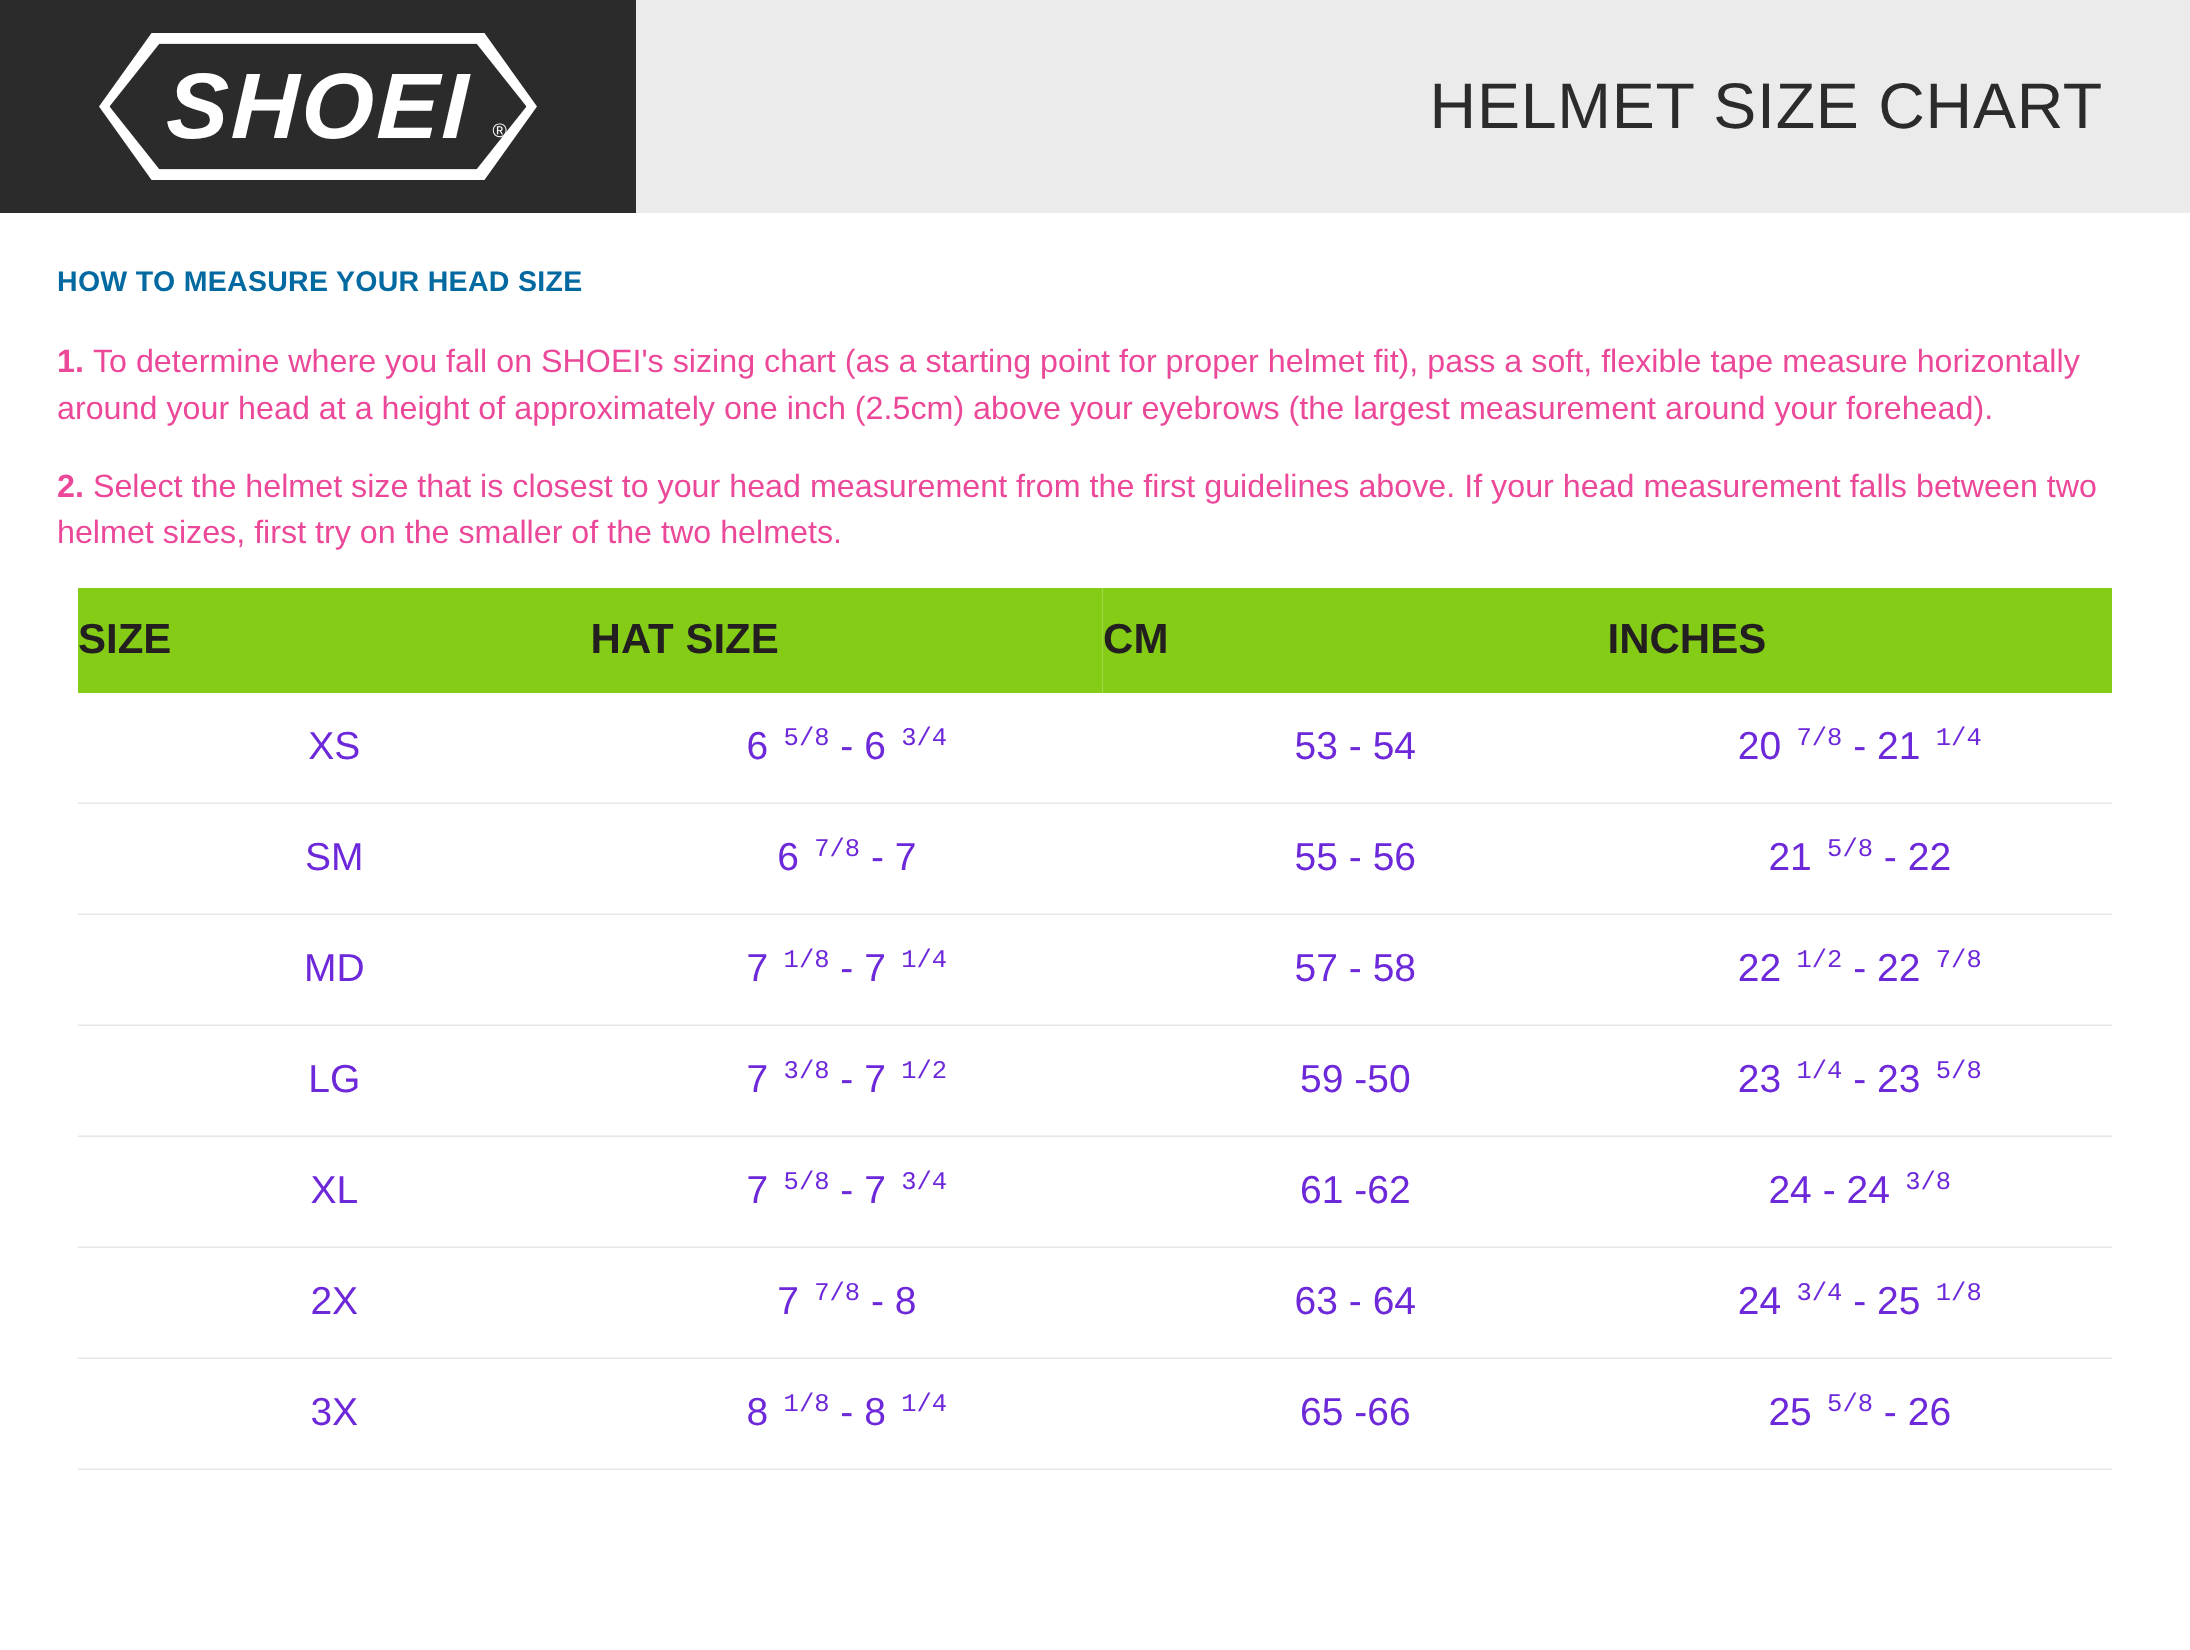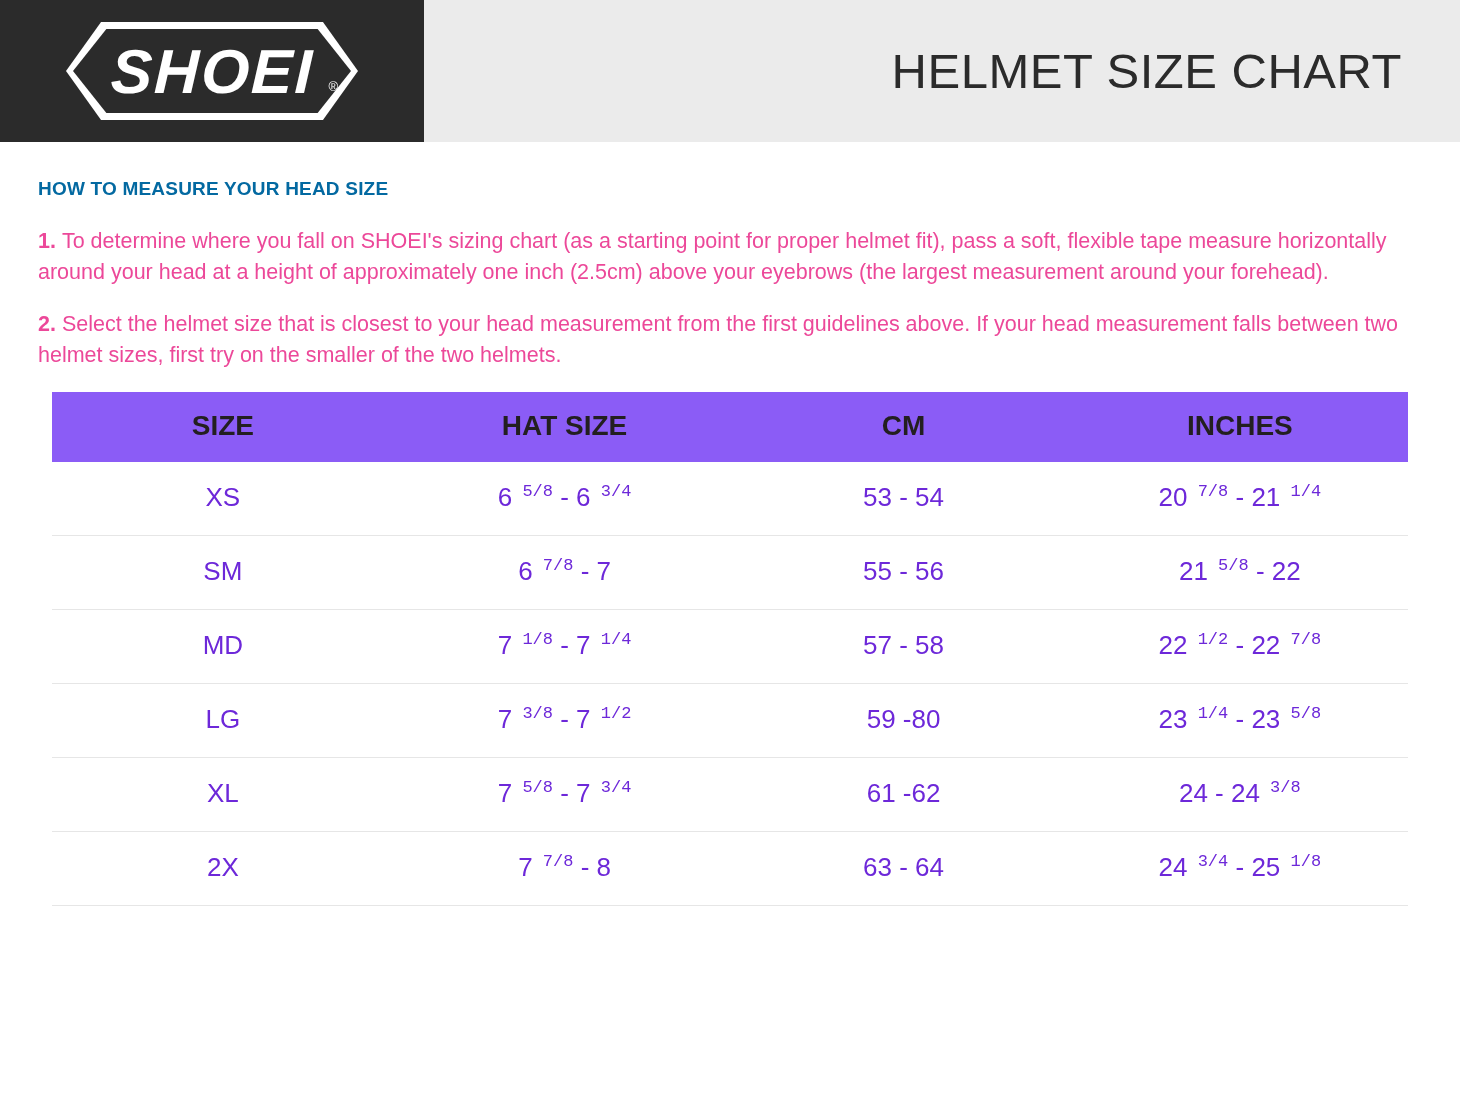--- a/index.html
+++ b/index.html
@@ -69,21 +69,21 @@
     font-size: 13px;
   }
   .header-title-wrap {
     flex: 1;
     display: flex;
     align-items: center;
     justify-content: flex-end;
     padding-right: 58px;
   }
   .header-title {
-    font-size: 49px;
+    font-size: 43px;
     font-weight: 400;
     color: #2b2b2b;
     letter-spacing: 0.5px;
     white-space: nowrap;
   }
 
   
   .content {
     padding: 36px 38px 0 38px;
   }
@@ -109,26 +109,26 @@
   
   .table-wrap {
     margin: 22px 52px 0 52px;
   }
   table.size-chart {
     width: 1356px;
     border-collapse: collapse;
     table-layout: fixed;
   }
   table.size-chart th {
-    background: #8b5cf6;
+    background: #84cc16;
     font-size: 28px;
     font-weight: bold;
     color: #231f20;
     padding: 18px 0 20px 0;
-    text-align: center;
+    text-align: left;
     border: none;
   }
   table.size-chart td {
     font-size: 26px;
     text-align: center;
     padding: 20px 0 22px 0;
     border-bottom: 1px solid #e6e6e6;
     color: #6d28d9;
     font-weight: 400;
   }
@@ -207,30 +207,36 @@
         </tr>
         <tr>
           <td>MD</td>
           <td><span>7</span><span class="frac"> 1/8</span><span> - </span><span>7</span><span class="frac"> 1/4</span></td>
           <td>57 - 58</td>
           <td><span>22</span><span class="frac"> 1/2</span><span> - </span><span>22</span><span class="frac"> 7/8</span></td>
         </tr>
         <tr>
           <td>LG</td>
           <td><span>7</span><span class="frac"> 3/8</span><span> - </span><span>7</span><span class="frac"> 1/2</span></td>
-          <td>59 -80</td>
+          <td>59 -50</td>
           <td><span>23</span><span class="frac"> 1/4</span><span> - </span><span>23</span><span class="frac"> 5/8</span></td>
         </tr>
         <tr>
           <td>XL</td>
           <td><span>7</span><span class="frac"> 5/8</span><span> - </span><span>7</span><span class="frac"> 3/4</span></td>
           <td>61 -62</td>
           <td><span>24</span><span> - </span><span>24</span><span class="frac"> 3/8</span></td>
         </tr>
         <tr>
           <td>2X</td>
           <td><span>7</span><span class="frac"> 7/8</span><span> - </span><span>8</span></td>
           <td>63 - 64</td>
           <td><span>24</span><span class="frac"> 3/4</span><span> - </span><span>25</span><span class="frac"> 1/8</span></td>
         </tr>
+        <tr>
+          <td>3X</td>
+          <td><span>8</span><span class="frac"> 1/8</span><span> - </span><span>8</span><span class="frac"> 1/4</span></td>
+          <td>65 -66</td>
+          <td><span>25</span><span class="frac"> 5/8</span><span> - </span><span>26</span></td>
+        </tr>
       </tbody>
   </table>
 </div>
 
 </body></html>

